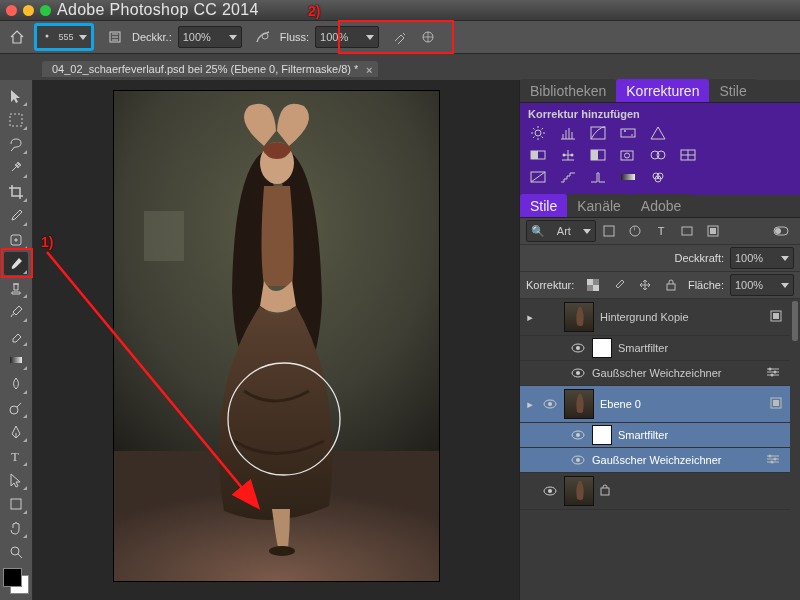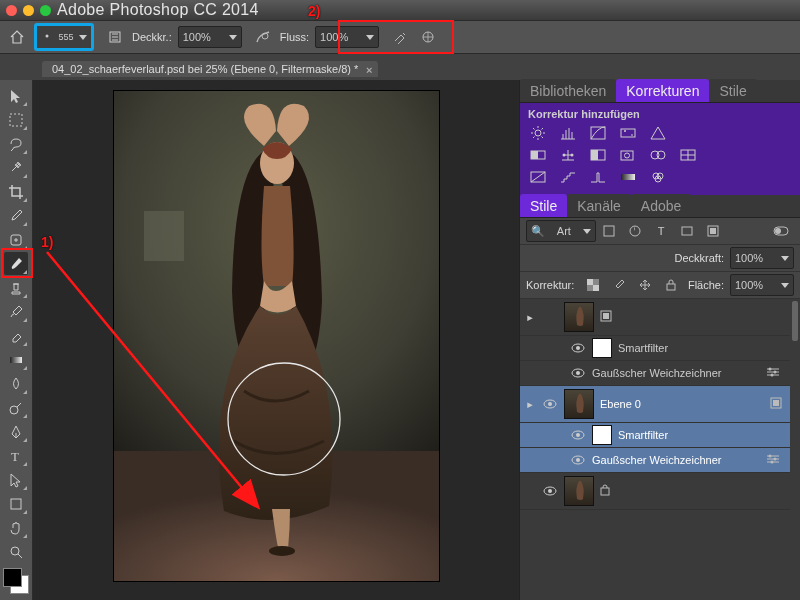--- a/index.html
+++ b/index.html
@@ -537,20 +537,21 @@
     </div>
 
     <div class="layers" style="display:flex">
       <div style="flex:1" id="layerRows">
           <div class="layer">
     <div style="width:12px;text-align:center;color:#ccc">▸</div>
     <div class="eye"></div>
     <div class="thumb" style="background:linear-gradient(#4a4438,#2a241c)"><svg width="28" height="28">
                 <path d="M14 4 q-4 6 -2 18 q4 2 6 0 q2 -12 -2 -18" fill="#6a4a36"></path>
               </svg></div>
+    <span style="flex:1">Hintergrund Kopie</span>
     <span style="margin-right:4px"><svg width="12" height="12">
                 <rect x="1" y="1" width="10" height="10" stroke="#bbb" fill="none"></rect>
                 <rect x="3" y="3" width="6" height="6" fill="#bbb"></rect>
               </svg></span>
   </div>
           <div class="layer sub">
             <div class="eye">
               <svg width="14" height="10">
                 <ellipse cx="7" cy="5" rx="6" ry="4" stroke="#ccc" fill="none"></ellipse>
                 <circle cx="7" cy="5" r="2" fill="#ccc"></circle>

